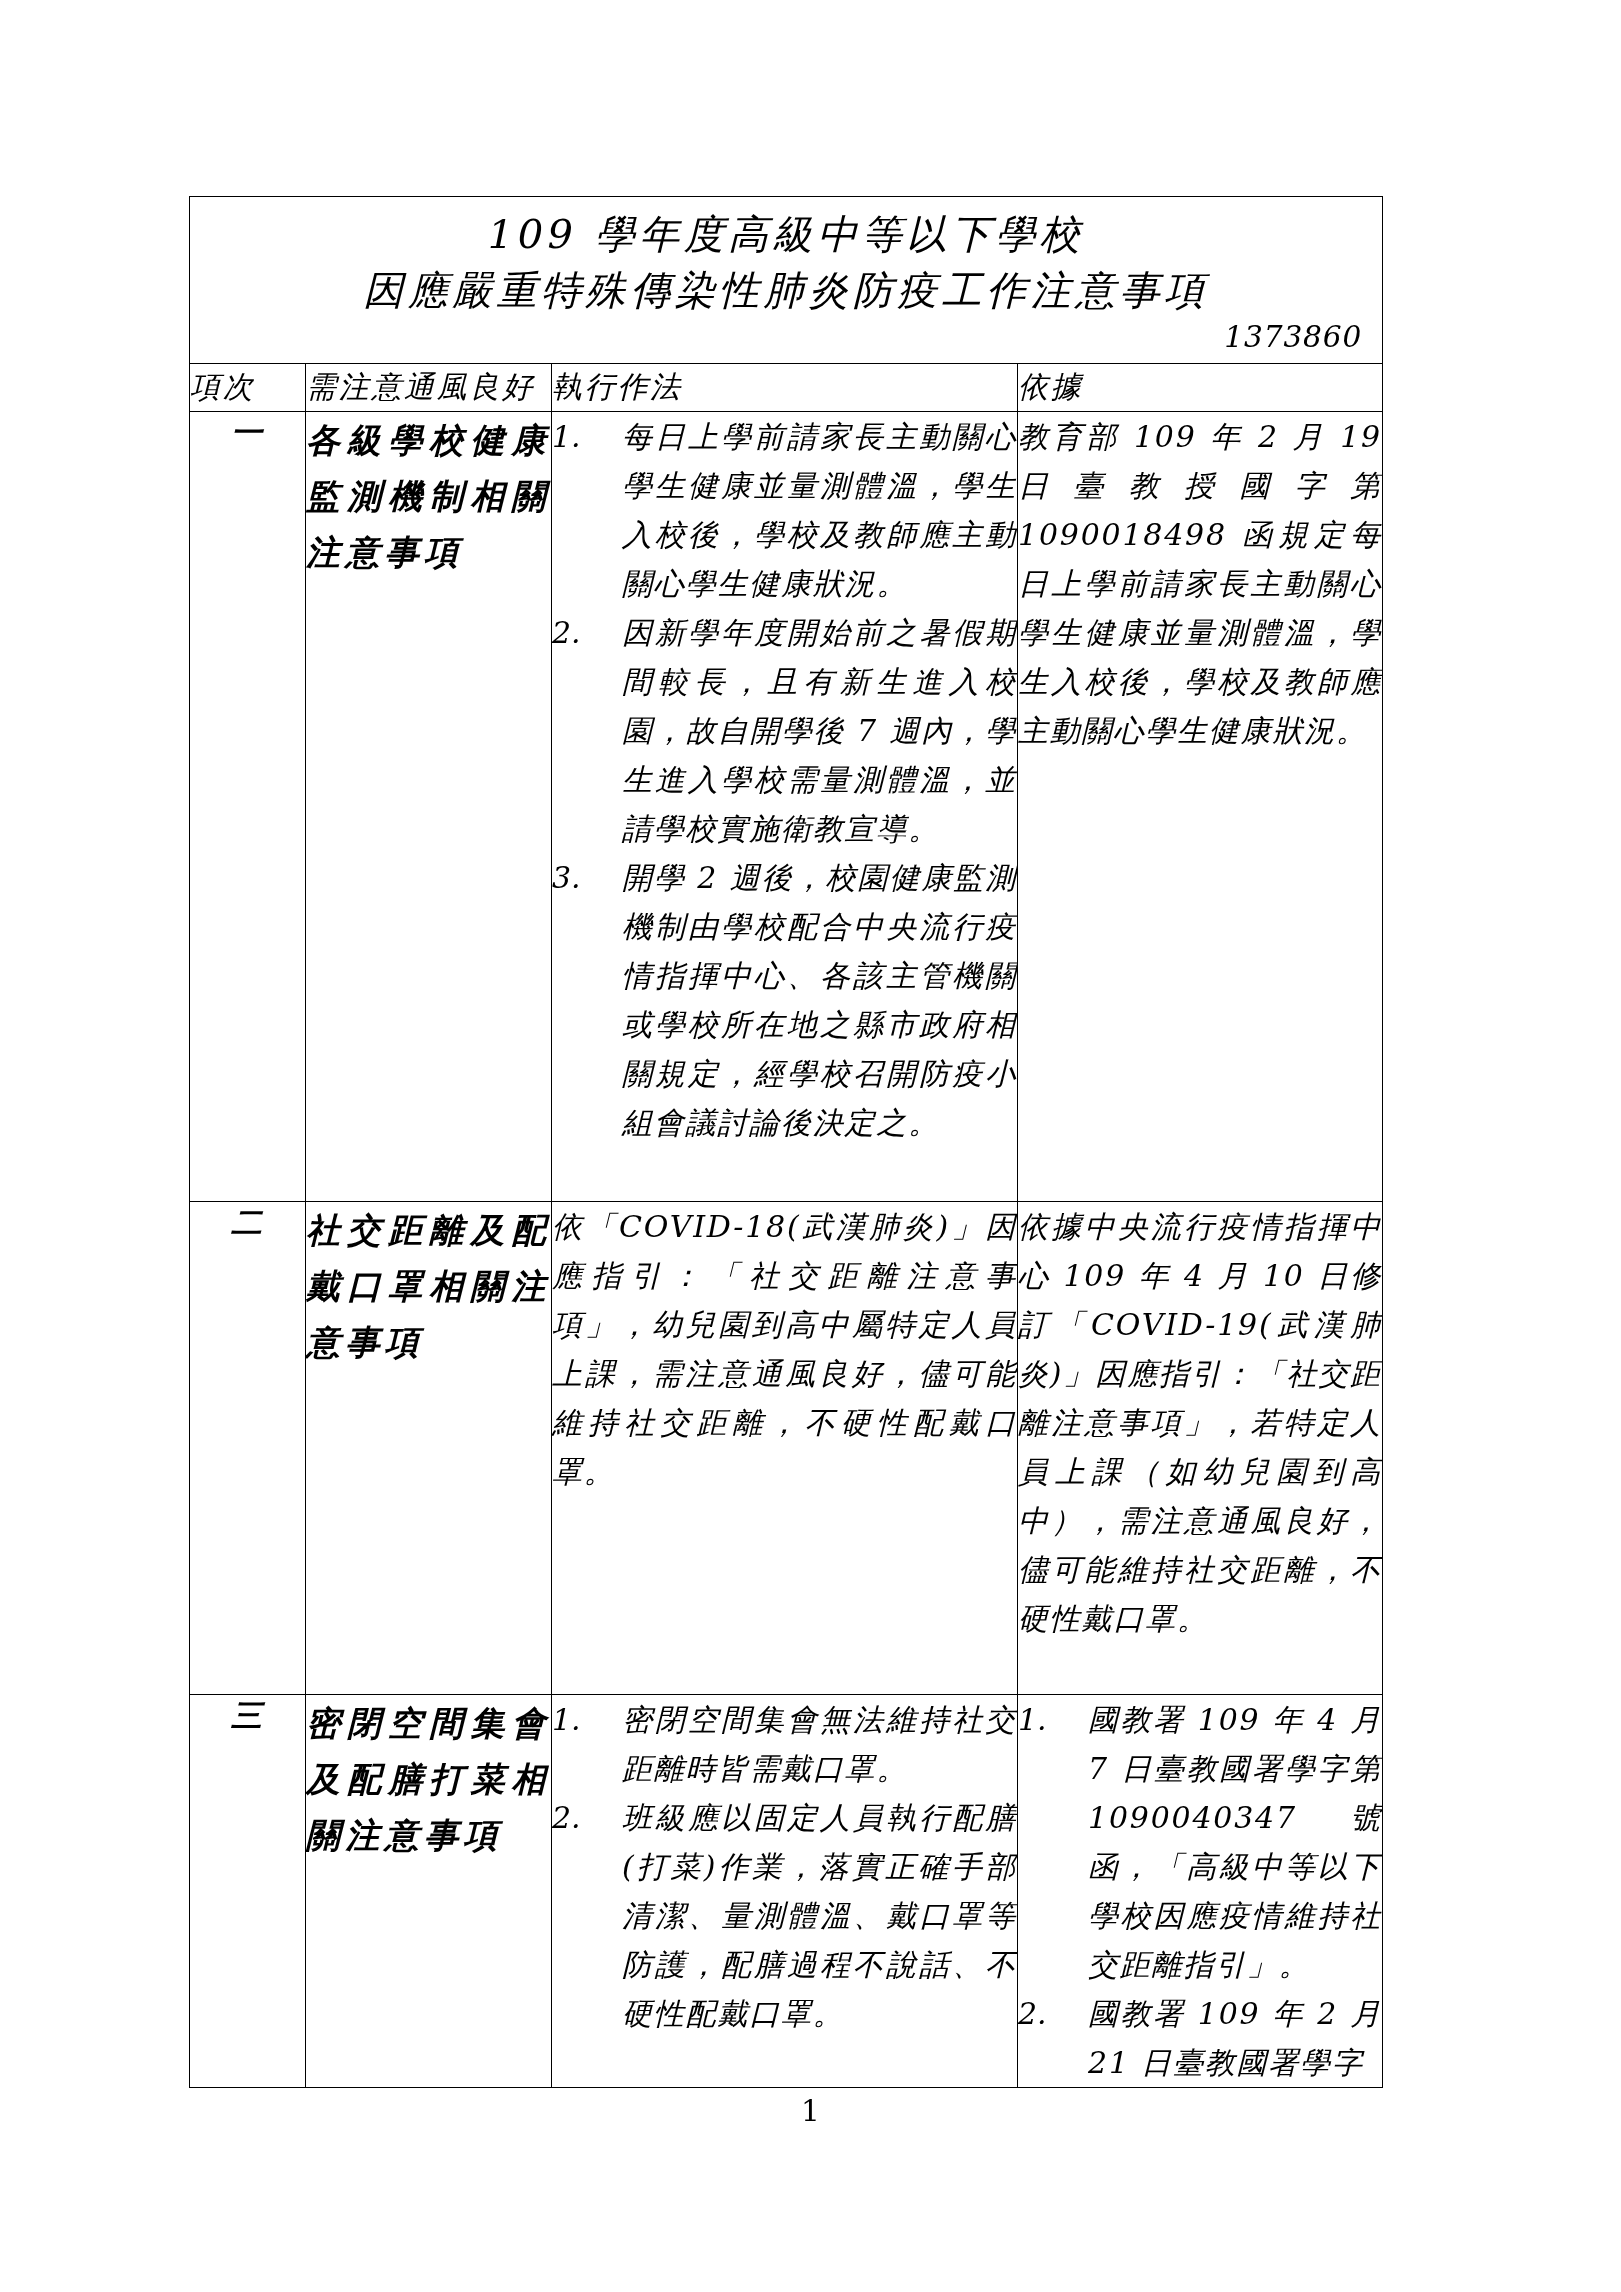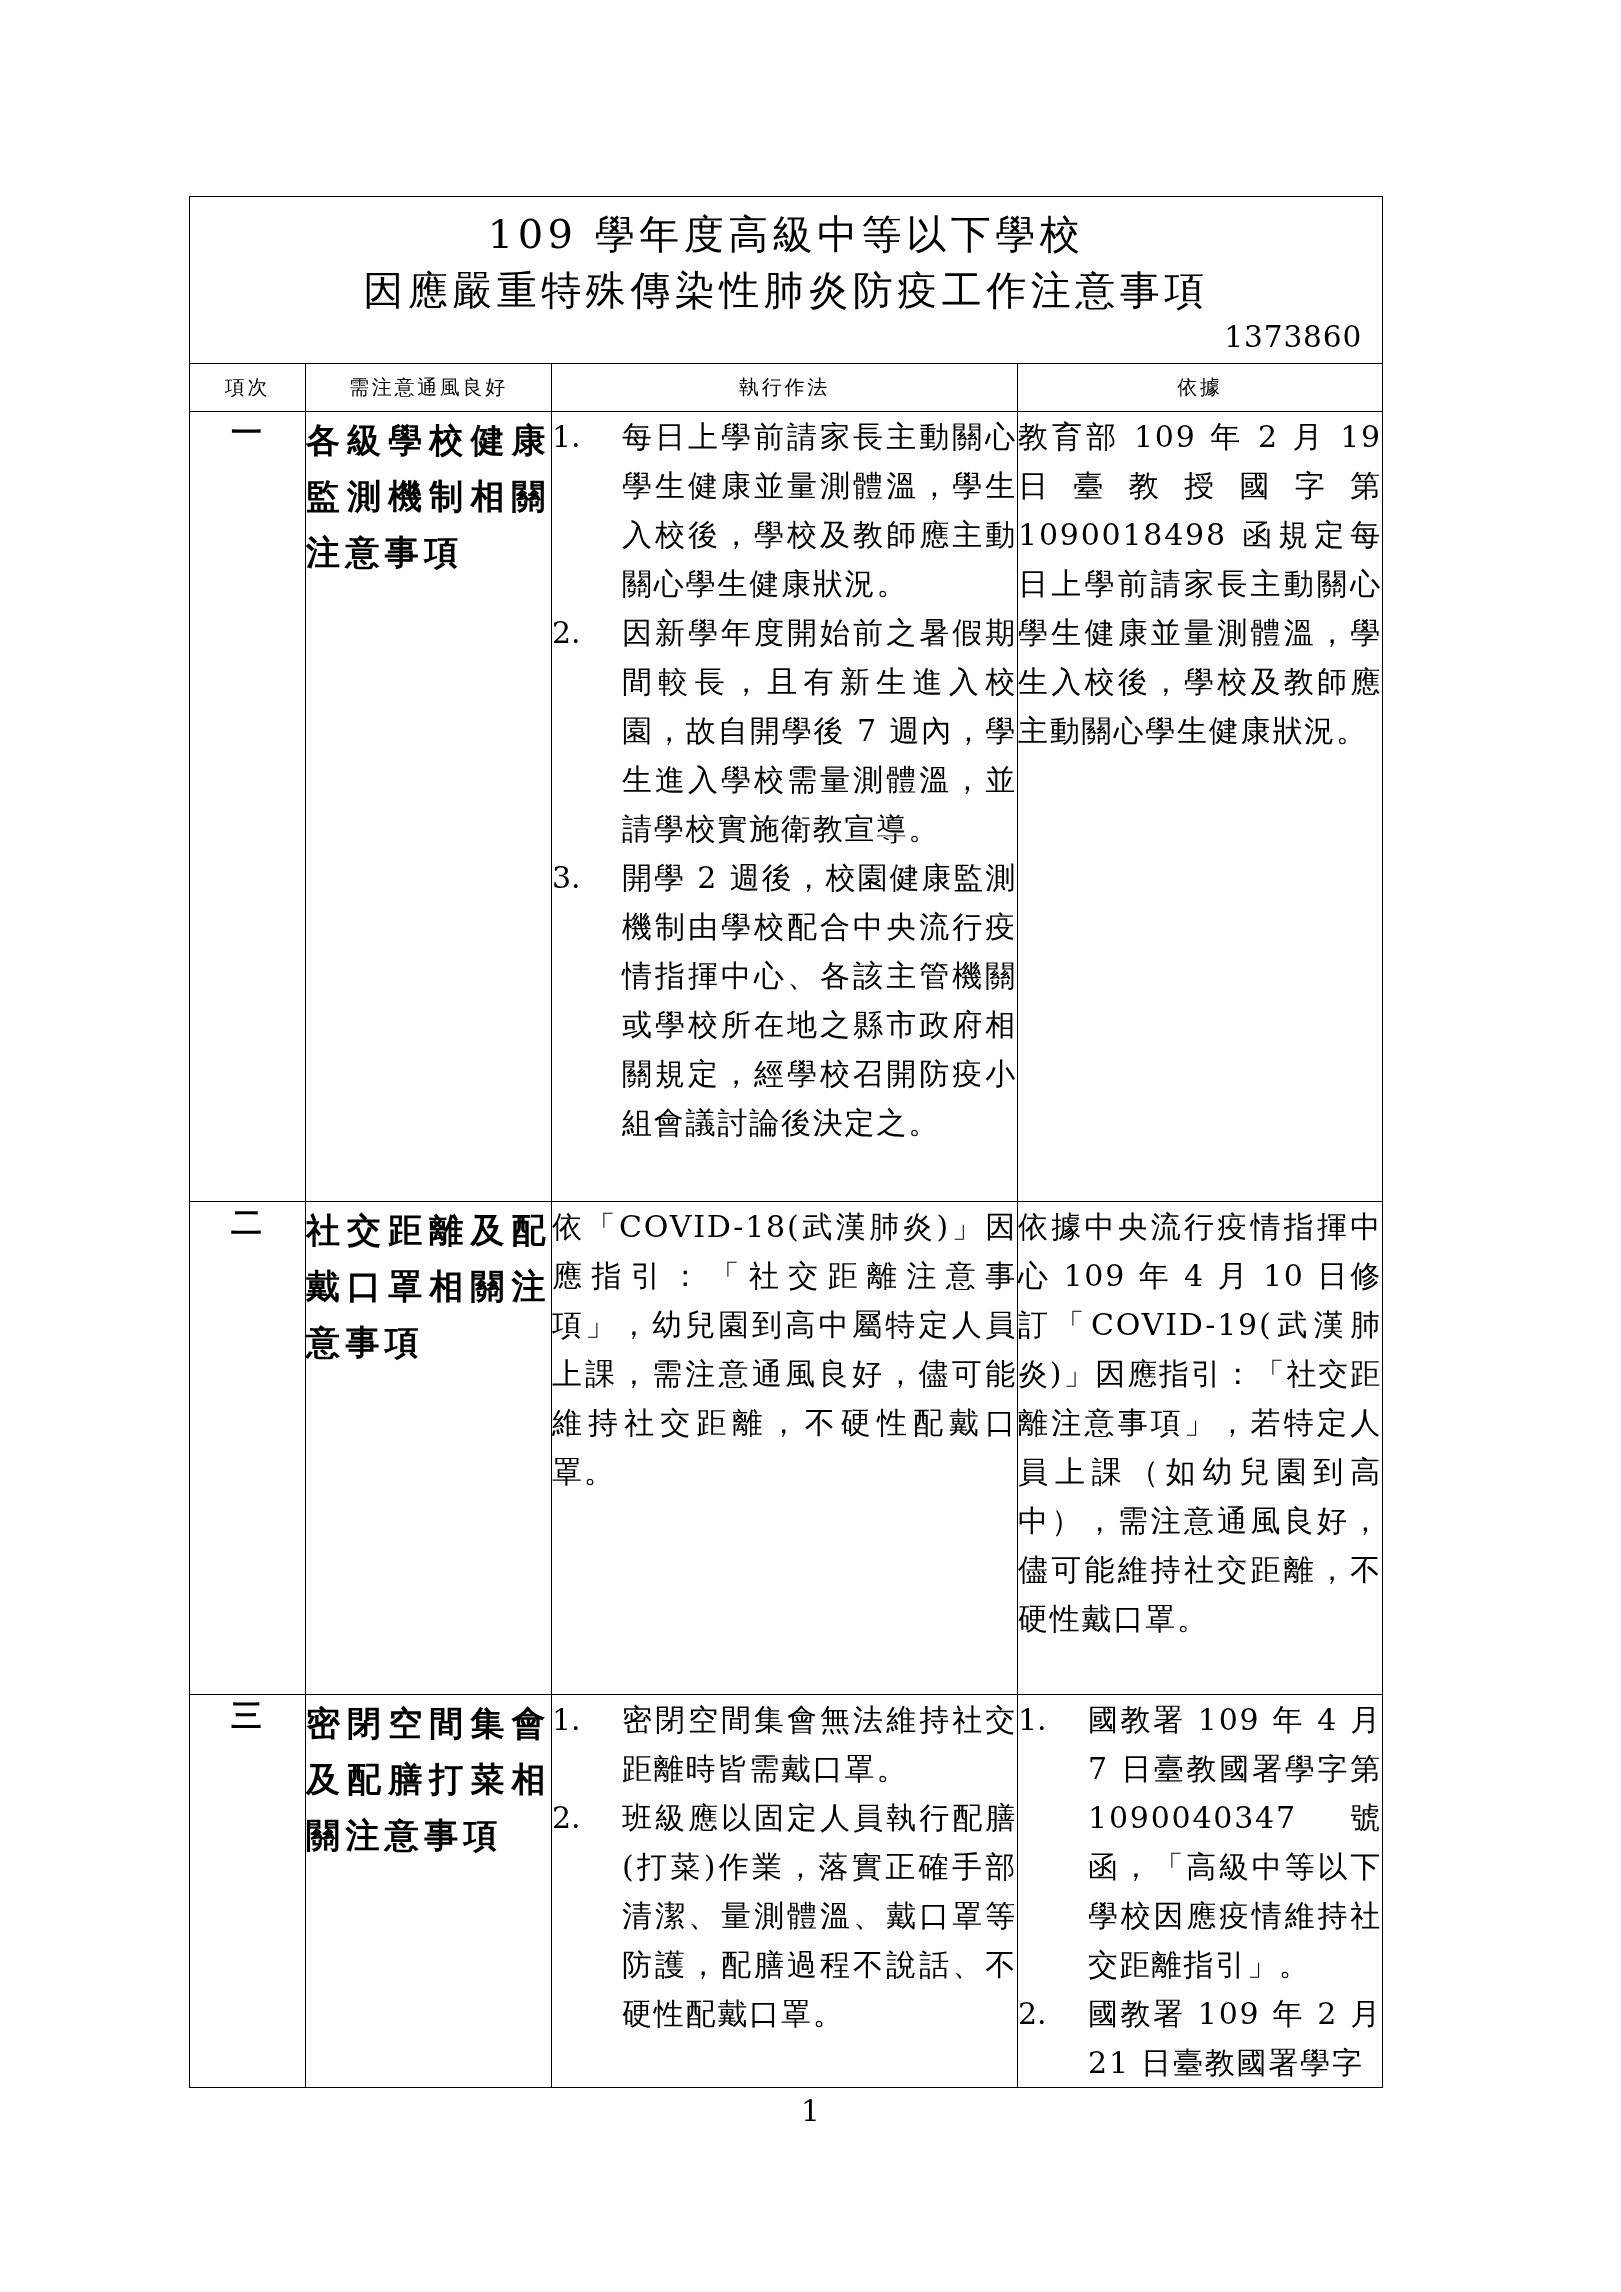--- a/index.html
+++ b/index.html
@@ -25,20 +25,21 @@
     width: 1192px;
     border-collapse: collapse;
     table-layout: fixed;
   }
   table.doc-table td, table.doc-table th {
     border: 1.8px solid #000000;
     vertical-align: top;
     box-sizing: border-box;
     padding: 0;
     overflow: hidden;
+    font-style: italic;
   }
   
   td.title-cell {
     height: 167px;
     text-align: center;
     vertical-align: top;
   }
   .title-line {
     font-size: 40px;
     line-height: 56px;
@@ -49,23 +50,22 @@
   .doc-number {
     text-align: right;
     font-size: 29.6px;
     line-height: 38px;
     padding-right: 19.7px;
     letter-spacing: 0.9px;
   }
   
   tr.header-row td {
     height: 48px;
-    text-align: center;
     vertical-align: middle;
-    font-size: 20px;
+    font-size: 30px;
     letter-spacing: 2.7px;
     white-space: nowrap;
   }
   
   td.idx-cell {
     text-align: center;
     font-weight: bold;
     font-size: 31px;
     padding-top: 10.7px;
     letter-spacing: 1.8px;

